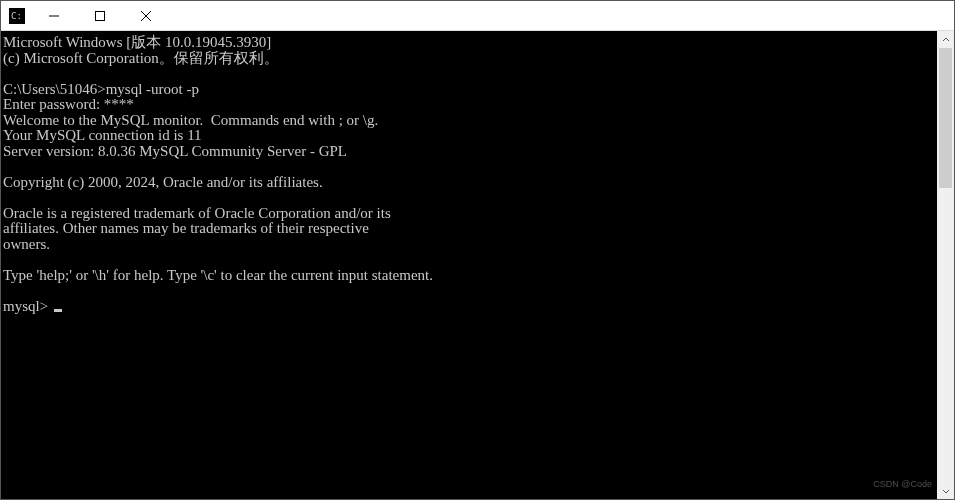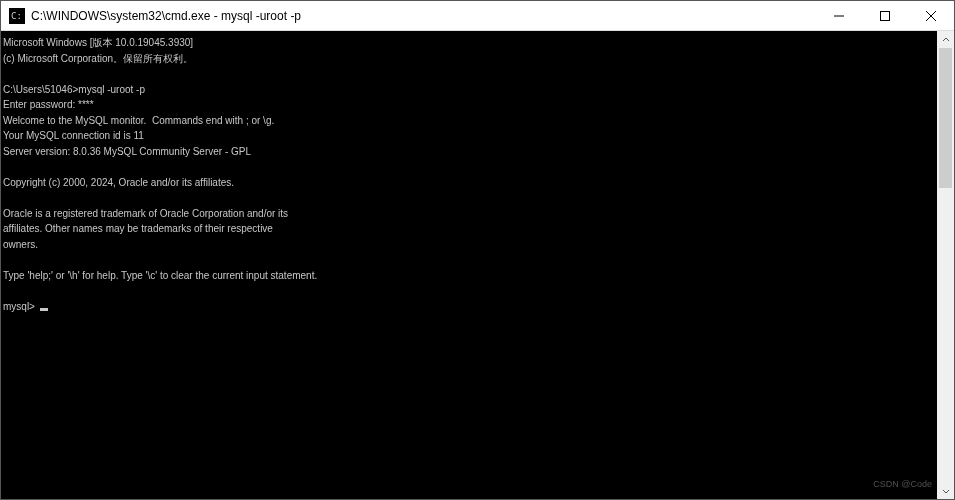--- a/index.html
+++ b/index.html
@@ -6,21 +6,21 @@
   html, body { width: 955px; height: 500px; overflow: hidden; font-family: "Segoe UI", Arial, sans-serif; background: #fff; }
   .window { width: 955px; height: 500px; display: flex; flex-direction: column; border: 1px solid #555; position: relative; }
   .titlebar { height: 30px; background: #fff; display: flex; align-items: center; border-bottom: 1px solid #ddd; }
   .app-icon { width: 16px; height: 16px; margin: 0 6px 0 8px; display: flex; align-items: center; justify-content: center; }
   .app-icon svg { width: 16px; height: 16px; }
   .title-text { flex: 1; font-size: 12px; color: #000; white-space: nowrap; overflow: hidden; }
   .win-controls { display: flex; height: 100%; }
   .win-btn { width: 46px; height: 100%; display: flex; align-items: center; justify-content: center; font-size: 10px; color: #000; cursor: default; }
   .win-btn svg { width: 10px; height: 10px; stroke: #000; stroke-width: 1; fill: none; }
   .client { flex: 1; display: flex; background: #000; position: relative; }
-  .terminal { flex: 1; padding: 4px 2px 2px 2px; font-family: Liberation Sans, sans-serif; font-size: 10px; line-height: 15.5px; color: #c8c8c8; white-space: pre; overflow: hidden; }
+  .terminal { flex: 1; padding: 4px 2px 2px 2px; font-family: Liberation Serif, serif; font-size: 15px; line-height: 15.5px; color: #c8c8c8; white-space: pre; overflow: hidden; }
   .terminal .line { white-space: pre; }
   .scrollbar { width: 17px; background: #f0f0f0; display: flex; flex-direction: column; }
   .sb-btn { height: 17px; display: flex; align-items: center; justify-content: center; color: #555; font-size: 8px; }
   .sb-track { flex: 1; background: #f0f0f0; position: relative; }
   .sb-thumb { position: absolute; top: 0; left: 2px; right: 2px; height: 140px; background: #cdcdcd; }
   .cursor { display:inline-block; width: 8px; height: 3px; background: #c8c8c8; vertical-align: -1px; margin-left: 2px; }
   .watermark1 { position: absolute; right: 18px; bottom: 4px; font-family: Georgia, "Times New Roman", serif; font-size: 26px; color: rgba(210, 30, 30, 0.55); letter-spacing: 1px; pointer-events:none; }
   .watermark2 { position: absolute; right: 22px; bottom: 10px; font-size: 9px; color: rgba(120,120,120,0.65); pointer-events:none; }
 </style>
 </head>
@@ -28,21 +28,20 @@
 
 <div class="window">
 
   <div class="titlebar">
     <span class="app-icon">
       <svg viewBox="0 0 16 16">
           <rect x="0" y="0" width="16" height="16" fill="#000"></rect>
           <text x="2" y="11" font-size="9" fill="#ccc" font-family="monospace">C:</text>
         </svg>
     </span>
-    <span class="title-text">C:\WINDOWS\system32\cmd.exe - mysql  -uroot -p</span>
     <div class="win-controls">
       <div class="win-btn">
         <svg viewBox="0 0 10 10">
             <line x1="0" y1="5" x2="10" y2="5"></line>
           </svg>
       </div>
       <div class="win-btn">
         <svg viewBox="0 0 10 10">
             <rect x="0.5" y="0.5" width="9" height="9"></rect>
           </svg>

